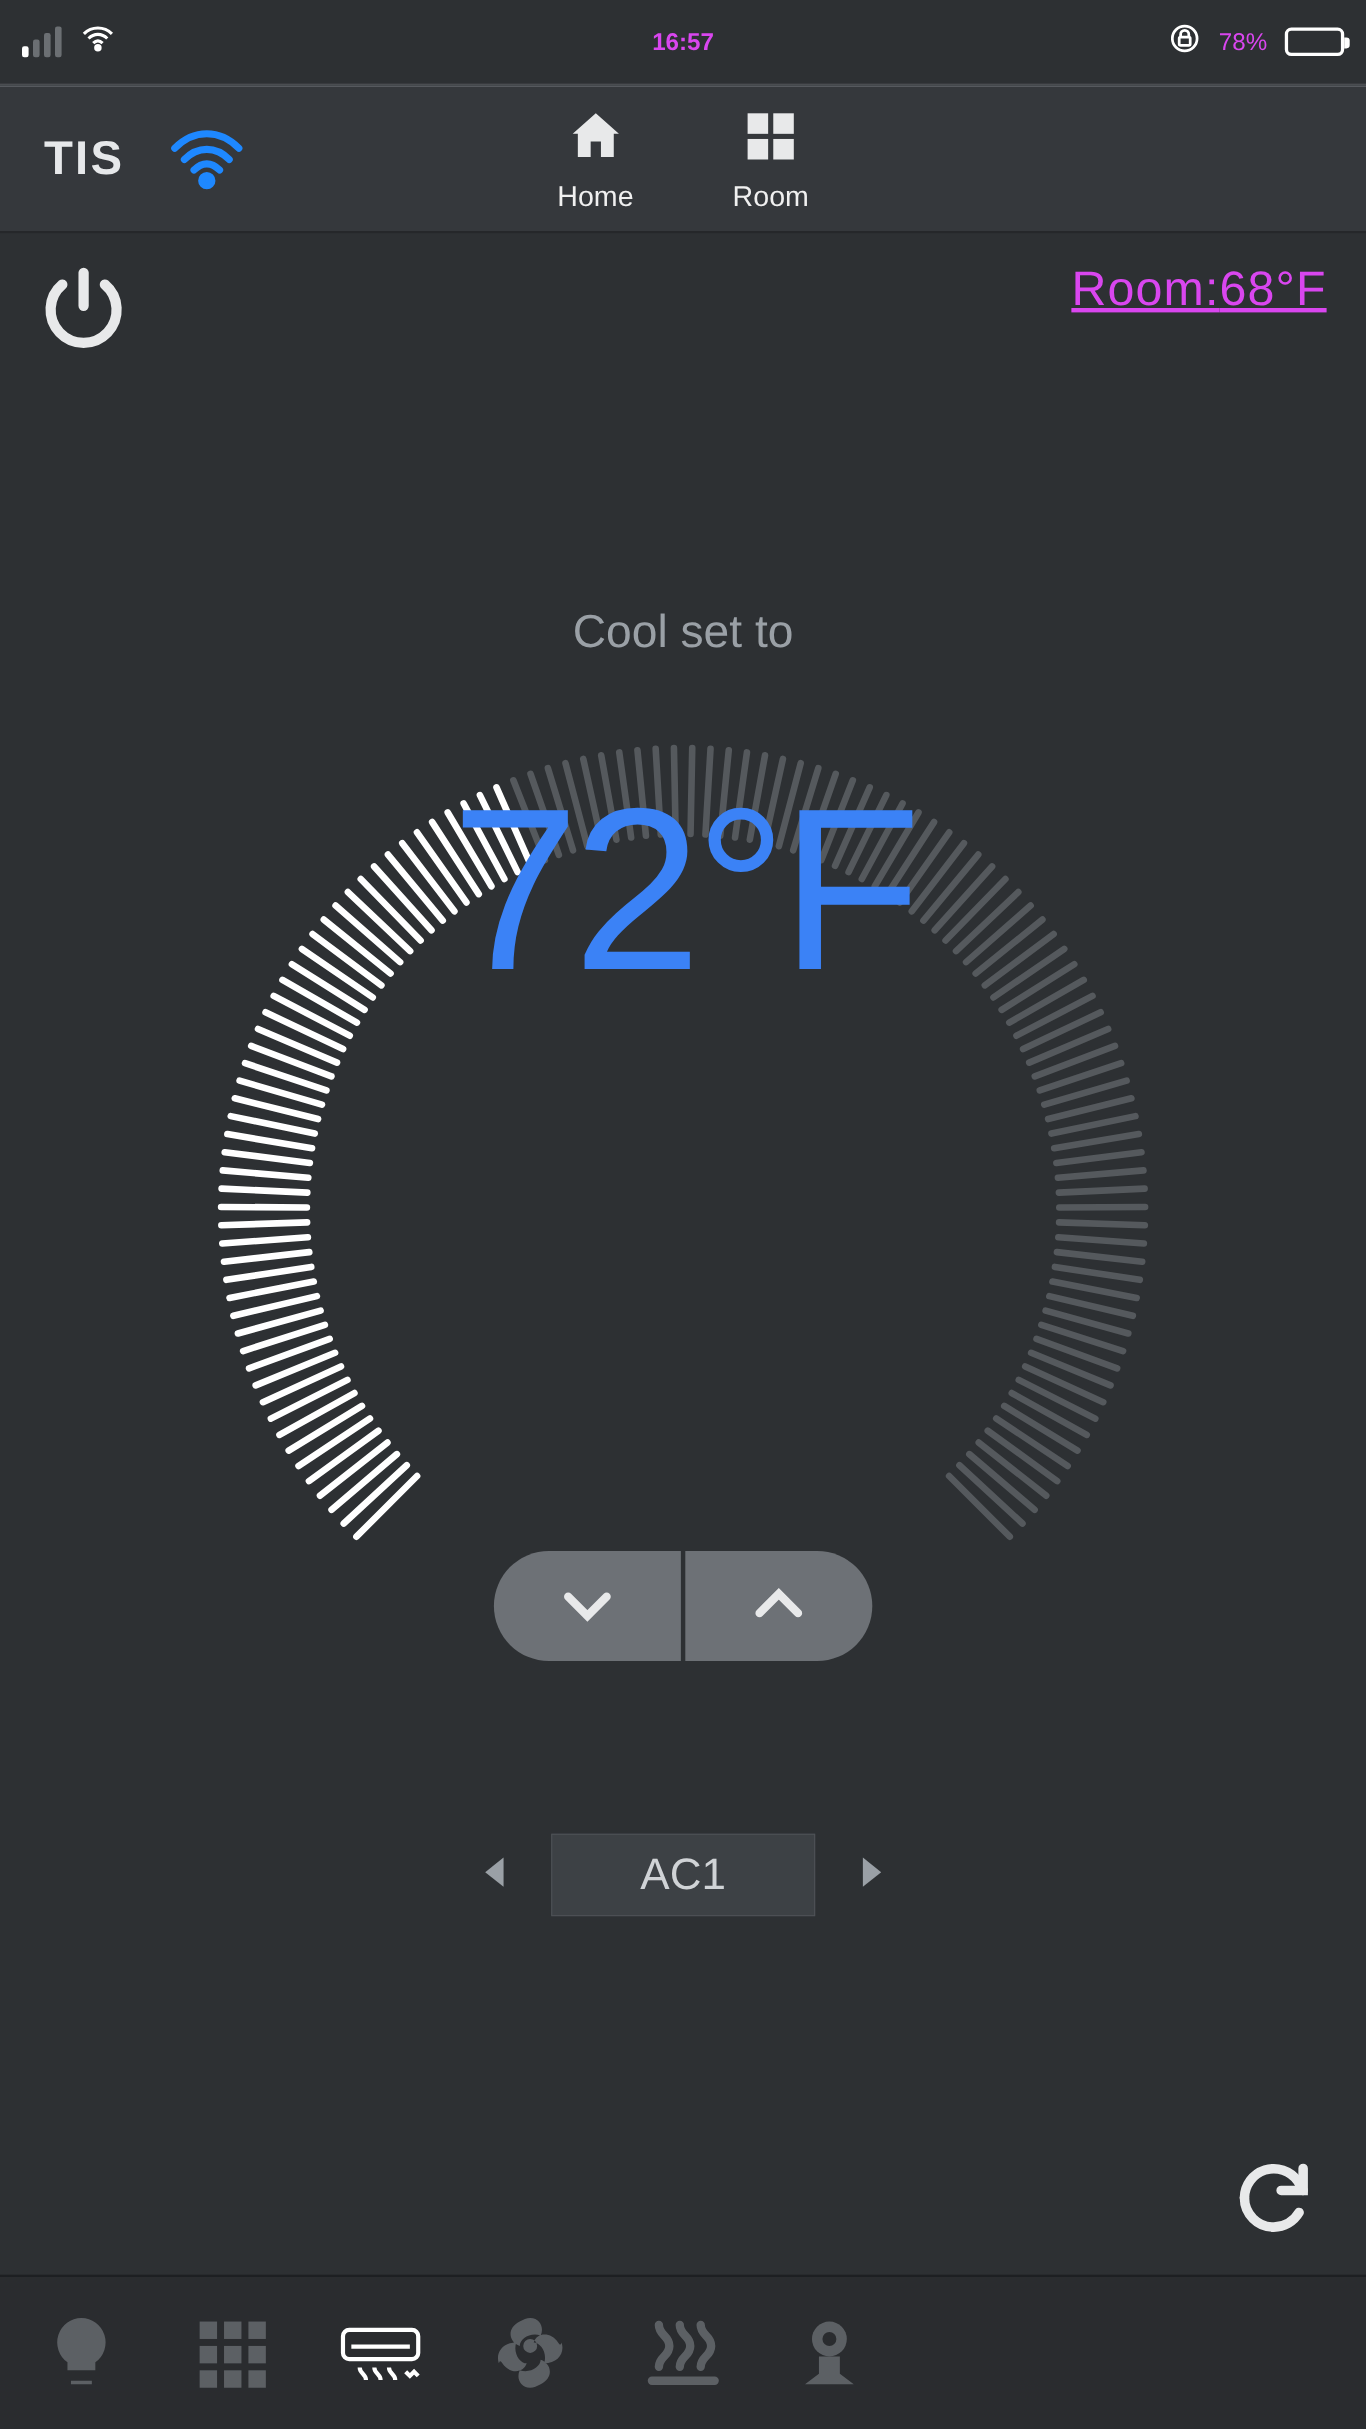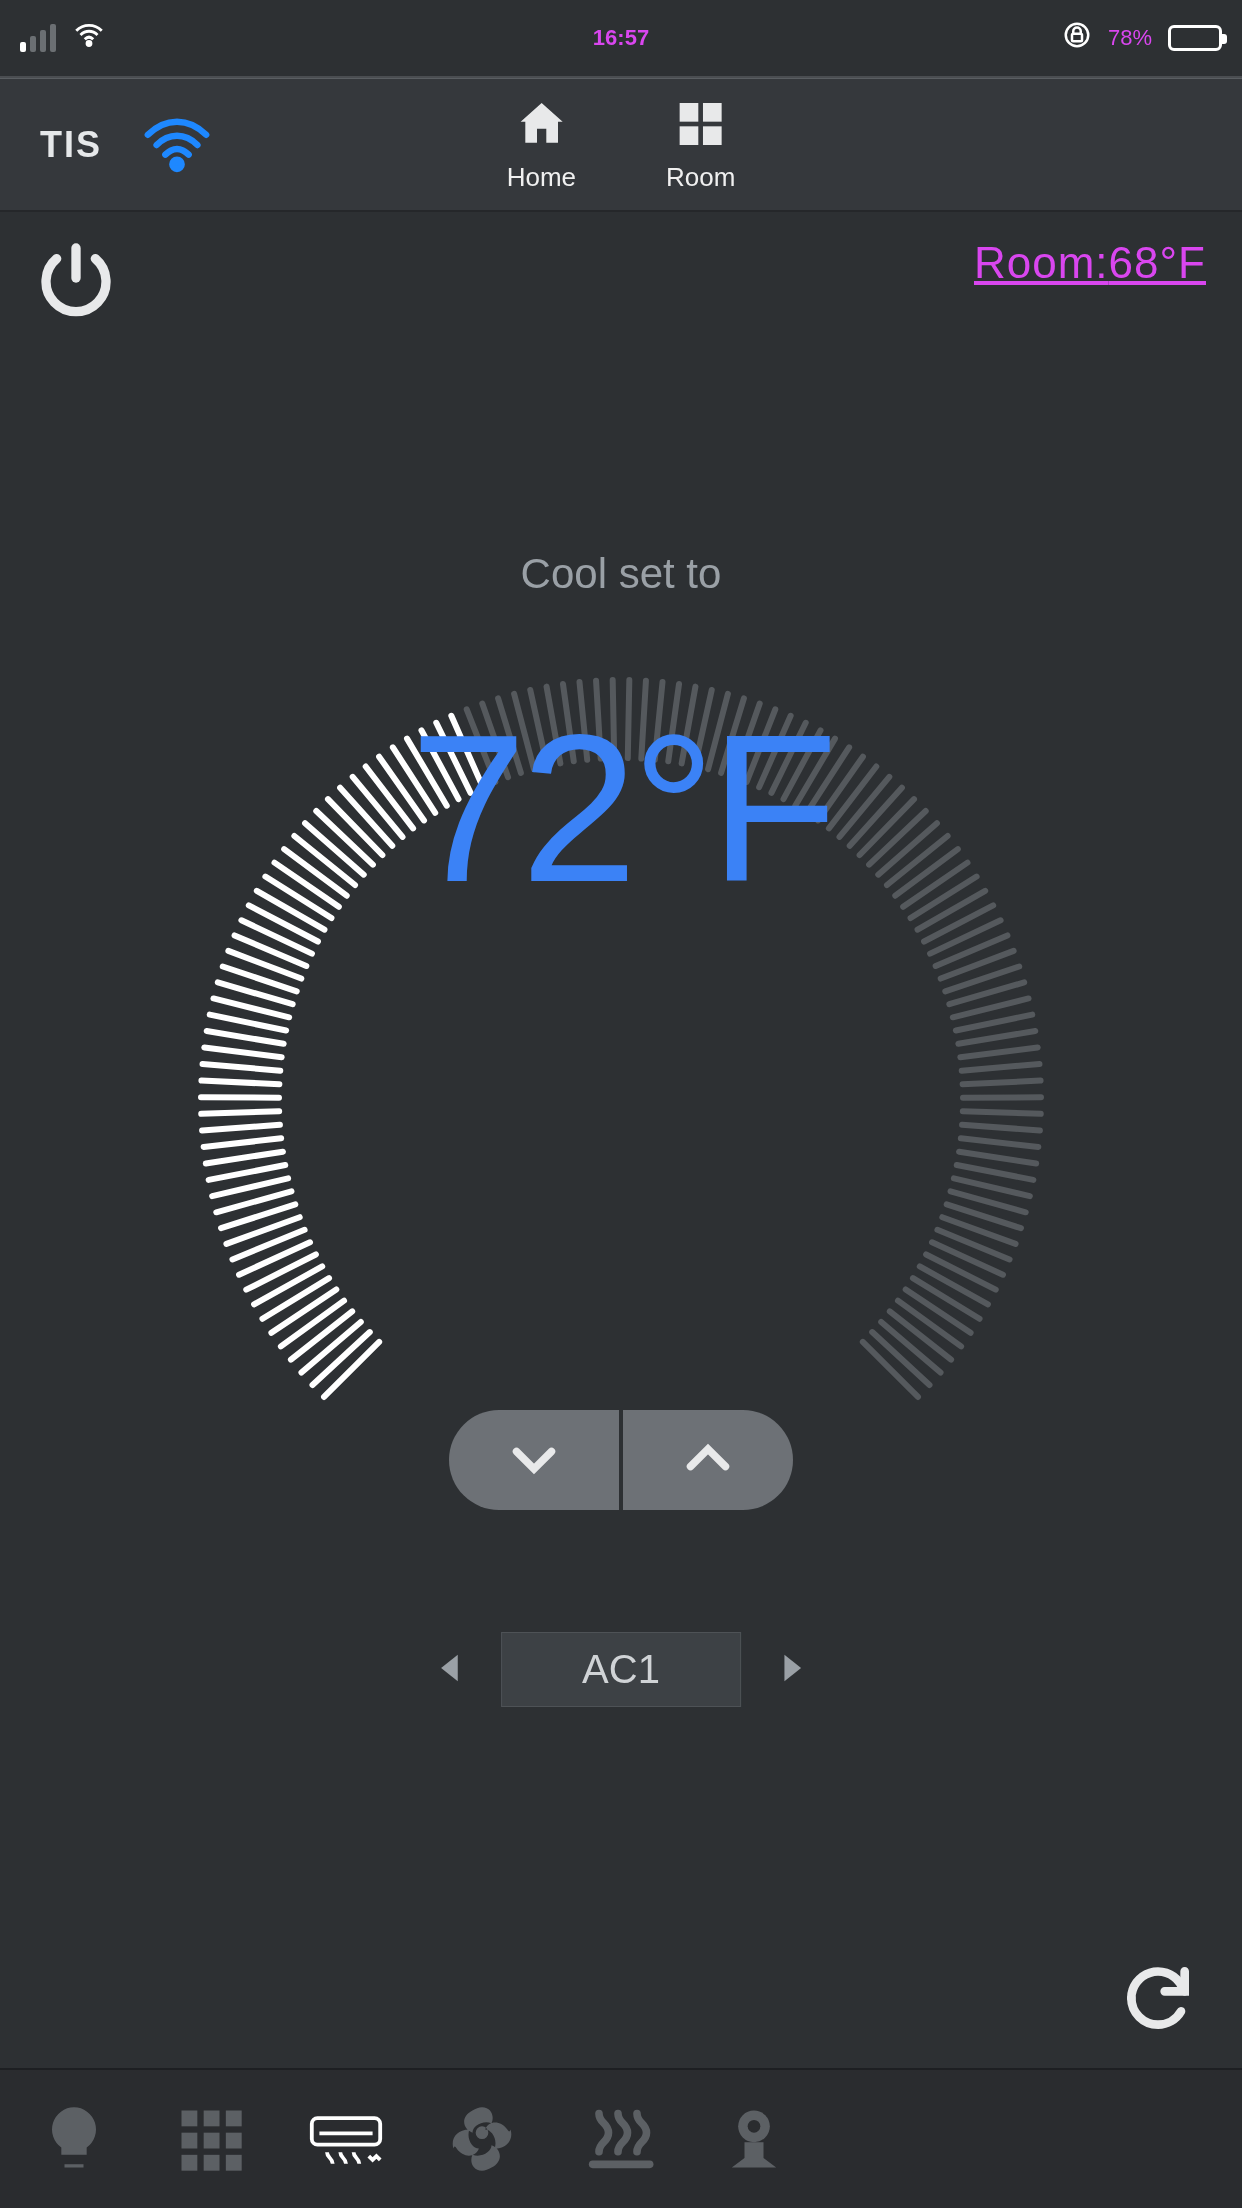--- a/index.html
+++ b/index.html
@@ -51,21 +51,21 @@
     background: #35383c;
     display: flex;
     align-items: center;
     gap: 40px;
     padding: 0 40px;
     border-top: 1px solid #5a5e62;
     border-bottom: 2px solid #25272a;
   }
   .tis-logo {
     font-family: Impact, "Arial Black", sans-serif;
-    font-size: 36px; letter-spacing: 2px; color: #e6e8ea; font-weight: 800;
+    font-size: 43px; letter-spacing: 2px; color: #e6e8ea; font-weight: 800;
   }
   .wifi-lg svg { width: 70px; height: 70px; display: block; }
   .nav-center { display: flex; gap: 90px; position: absolute; left: 50%; transform: translateX(-50%); }
   .nav-item { display:flex; flex-direction:column; align-items:center; gap:6px; }
   .nav-item .lbl { font-size: 26px; color: #f0f0f0; }
   .nav-item svg { width: 56px; height: 56px; }
 
   
   .body-top {
     display:flex; justify-content:space-between; align-items:flex-start;
@@ -94,21 +94,21 @@
   .updown button {
     background:#6d7176; border:none; width:170px; height:100px;
     display:flex; align-items:center; justify-content:center; cursor:pointer;
   }
   .updown button:first-child { border-top-left-radius:70px; border-bottom-left-radius:70px;}
   .updown button:last-child  { border-top-right-radius:70px; border-bottom-right-radius:70px;}
   .updown svg { width:60px; height:60px; }
 
   
   .devsel {
-    position:absolute; top: 1632px; left:50%; transform:translateX(-50%);
+    position:absolute; top: 1667px; left:50%; transform:translateX(-50%);
     display:flex; align-items:center; gap:30px;
   }
   .devsel .arrow svg { width:40px; height:40px; }
   .devsel .box {
     background:#3d4145; border:1px solid #4e5256; padding: 14px 80px;
     font-size:40px; color:#d0d3d6;
   }
 
   
   .refresh {

